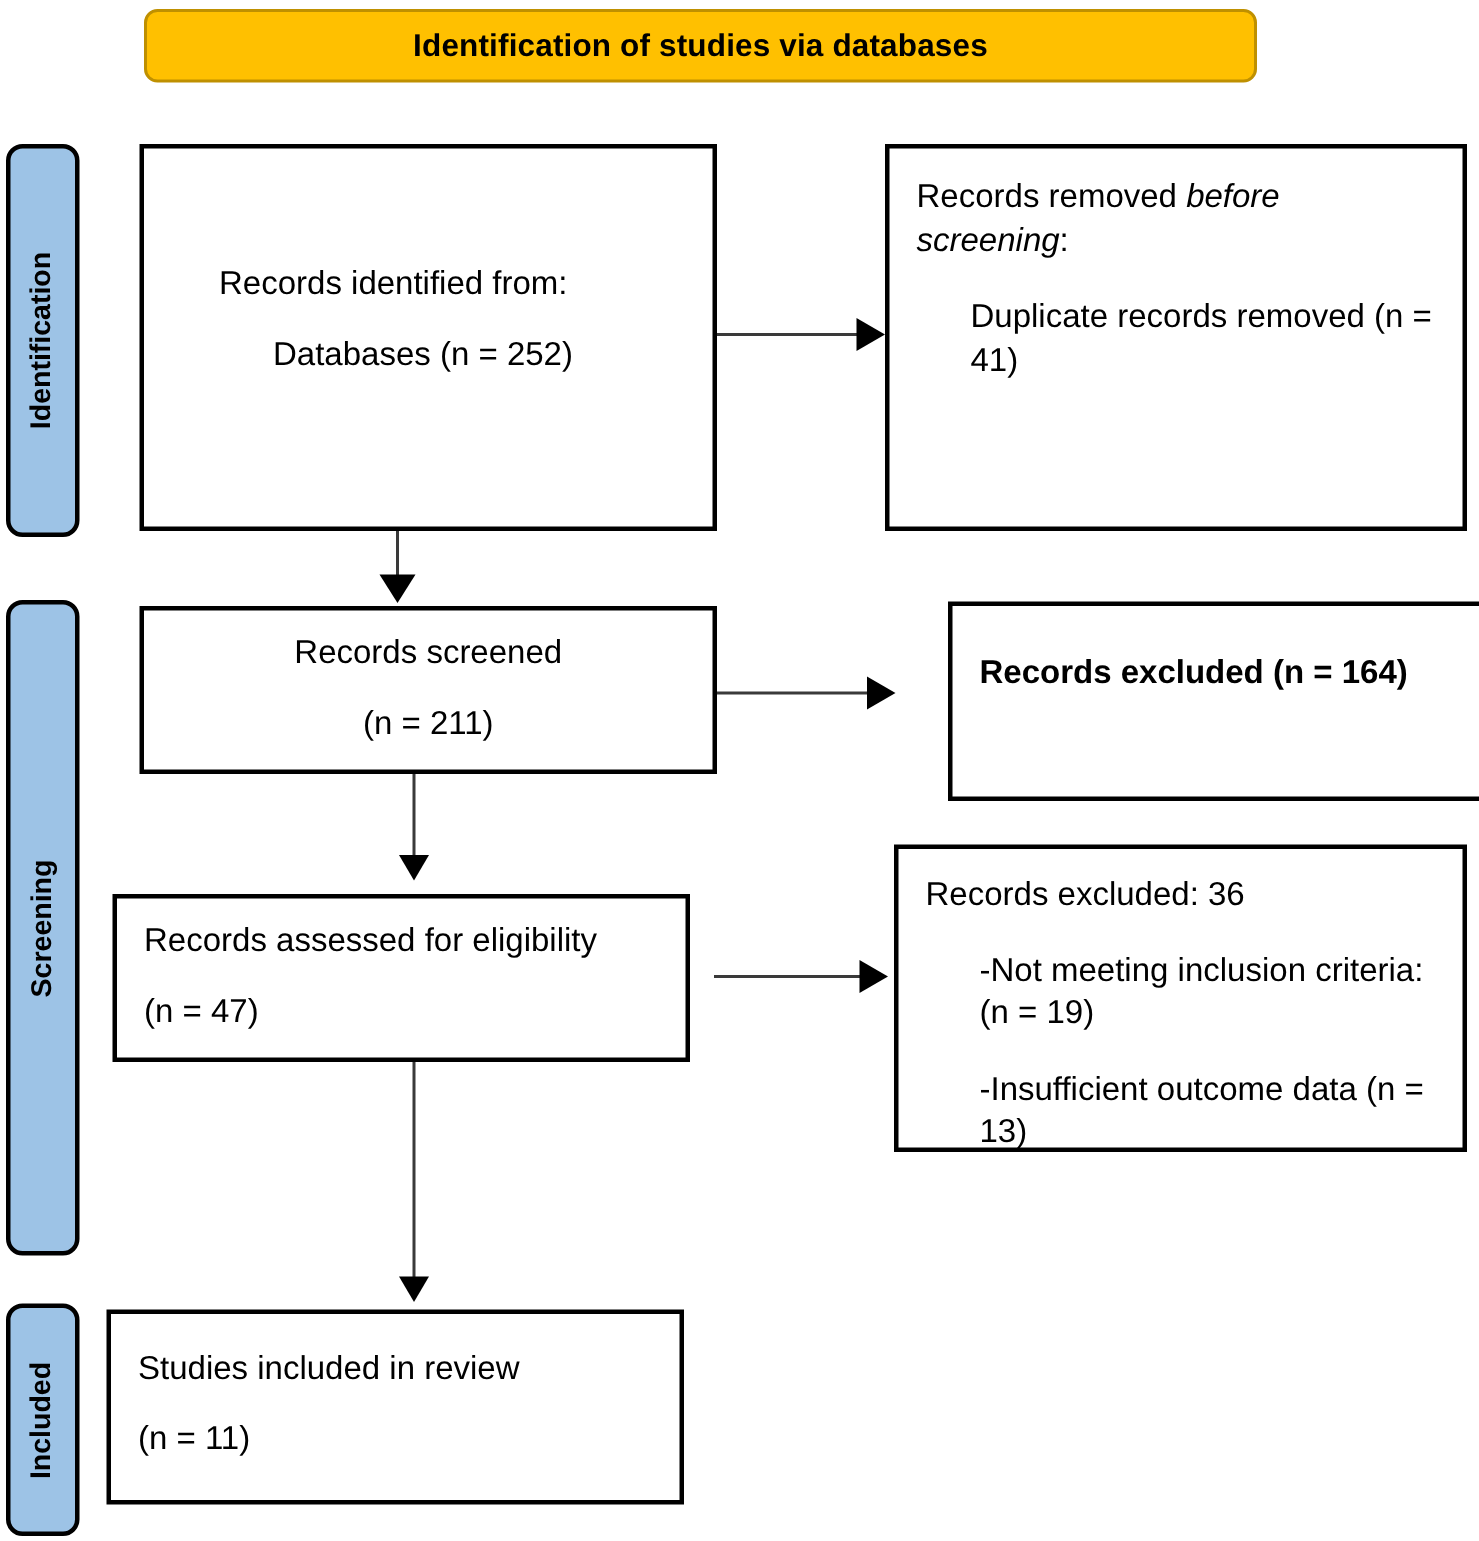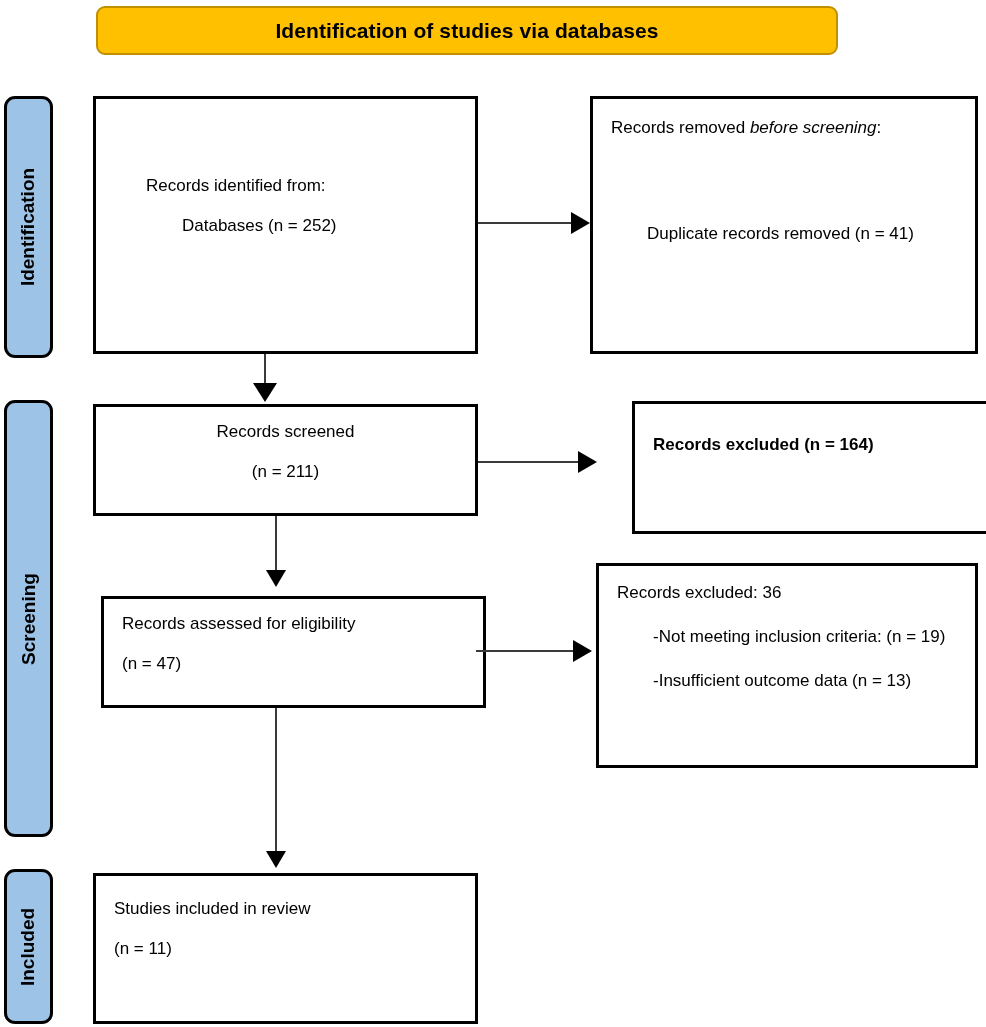--- a/index.html
+++ b/index.html
@@ -66,44 +66,44 @@
 
   
   .flow-box {
     position: absolute;
     background: #ffffff;
     border: 3px solid #000000;
     box-sizing: border-box;
     padding: 14px 18px;
   }
   .flow-box .line {
-    font-size: 17px;
+    font-size: 22px;
     color: #000000;
     line-height: 1.30;
     margin: 0;
   }
   .flow-box .line + .line { margin-top: 18px; }
   .flow-box .indent { padding-left: 36px; }
   .flow-box em { font-style: italic; }
 
   #box-identified      { left: 93px;  top: 96px;  width: 385px; height: 258px; }
   #box-removed         { left: 590px; top: 96px;  width: 388px; height: 258px; }
   #box-screened        { left: 93px;  top: 404px; width: 385px; height: 112px; text-align: center; }
   #box-excluded-screen { left: 632px; top: 401px; width: 378px; height: 133px; font-weight: bold; }
-  #box-eligibility     { left: 101px;  top: 596px; width: 385px; height: 112px; }
+  #box-eligibility     { left: 75px;  top: 596px; width: 385px; height: 112px; }
   #box-excluded-elig   { left: 596px; top: 563px; width: 382px; height: 205px; }
-  #box-included        { left: 93px;  top: 873px; width: 385px; height: 151px; }
+  #box-included        { left: 71px;  top: 873px; width: 385px; height: 130px; }
 
   #box-identified .body  { padding-top: 62px; margin-left: 32px; }
   #box-removed .body     { padding-top: 4px; }
   #box-excluded-screen .body { padding-top: 16px; }
   #box-excluded-elig .body   { padding-top: 2px; }
   #box-included .body    { padding-top: 8px; }
 
-  #box-removed .gap { margin-top: 84px; }
+  #box-removed .gap { margin-top: 23px; }
   #box-excluded-elig .line + .line { margin-top: 22px; }
 
   
   .connector {
     position: absolute;
     overflow: visible;
   }
   .conn-line-v {
     position: absolute;
     background: #3a3a3a;

